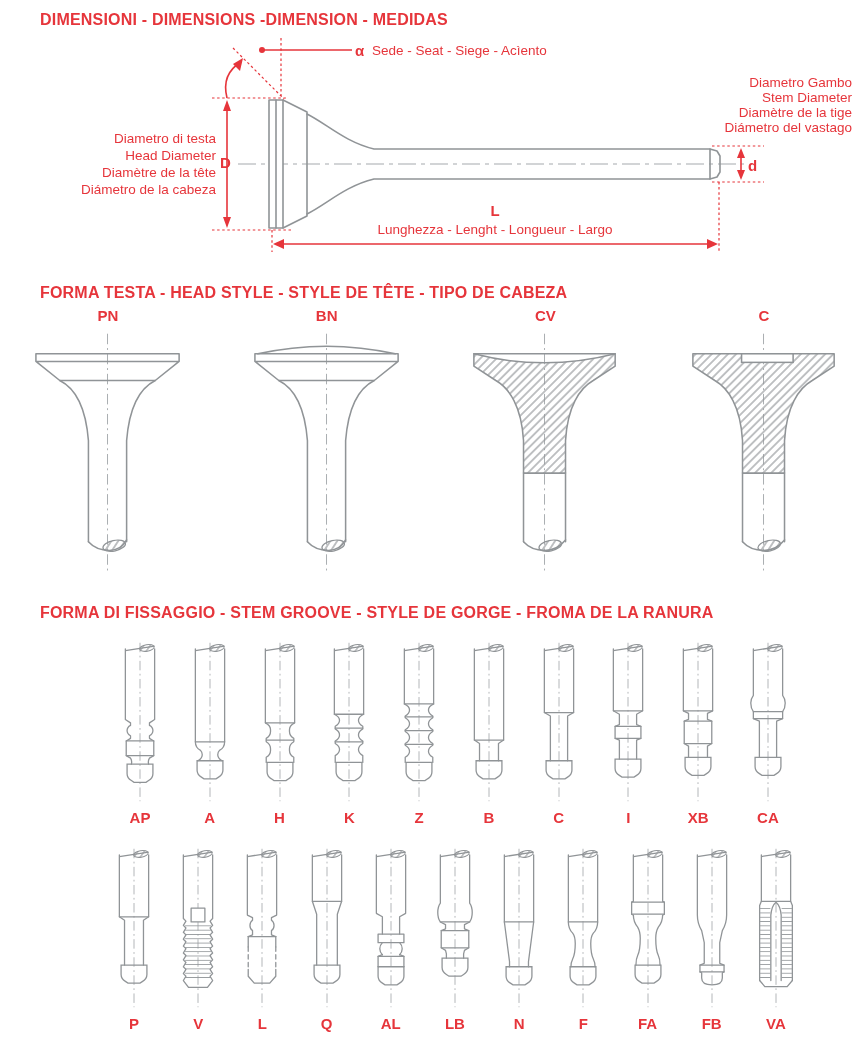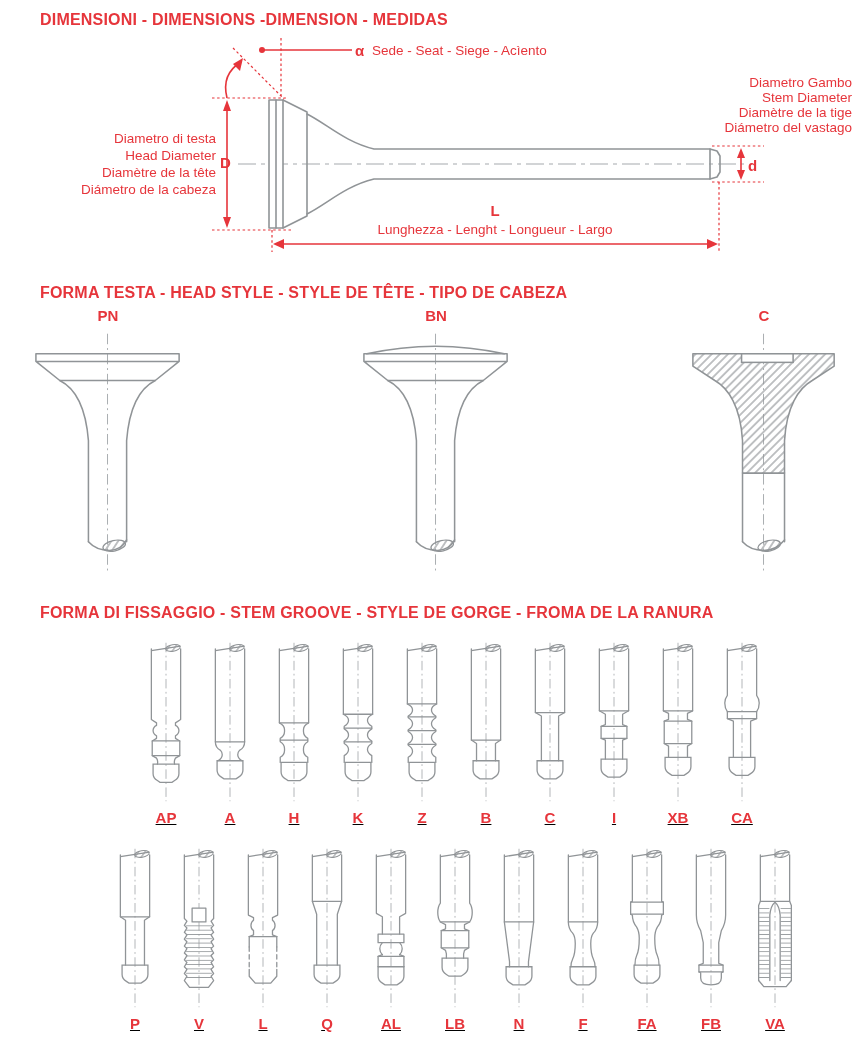--- a/index.html
+++ b/index.html
@@ -17,21 +17,21 @@
   .rfill{fill:#E6353B;stroke:none;}
   .rtxt{fill:#E6353B;font-size:13.5px;}
   .rsym{fill:#E6353B;font-size:15px;font-weight:bold;}
   .hatchfill{fill:url(#hatch);stroke:#909497;stroke-width:1.6;stroke-linejoin:round;}
   .sgl{stroke:#909497;stroke-width:1.5;fill:none;stroke-linejoin:round;stroke-linecap:round;}
   .sglf{stroke:#909497;stroke-width:1.5;fill:#fff;stroke-linejoin:round;}
   .dash{stroke-dasharray:5 4;}
   .hs-row{position:absolute;left:26px;top:306px;width:820px;display:flex;justify-content:space-between;}
   .hs-cell{width:164px;text-align:center;}
   .fig-label{color:#E6353B;font-weight:bold;font-size:15px;text-align:center;height:22px;line-height:20px;}
-  .sg-row{position:absolute;display:flex;justify-content:center;text-decoration:underline;}
+  .sg-row{position:absolute;display:flex;justify-content:space-between;}
   #sg-row1{left:108px;top:636px;width:692px;}
   #sg-row2{left:102px;top:842px;width:706px;}
   .sg-cell{width:64px;display:flex;flex-direction:column;align-items:center;}
   .defs-holder{position:absolute;width:0;height:0;overflow:hidden;}
 </style>
 </head>
 <body>
 
 <div class="page">
 
@@ -128,20 +128,31 @@
         <svg width="164" height="253" viewBox="0 0 165 265">
           <line class="scl" x1="82" y1="6" x2="82" y2="258"></line>
           <path class="gl" d="M10,27 Q82,11 154,27"></path>
           <path class="gl" d="M7,27 L157,27 M7,35 L157,35 M7,27 L7,35 M157,27 L157,35 M7,35 L32,55 M157,35 L132,55 M32,55 L132,55"></path>
           <path class="gl" d="M32,55 C46,62 59,80 62,118 L62,224 M132,55 C118,62 105,80 102,118 L102,224"></path>
           <path class="gl" d="M62,224 Q70,233 84,233 Q96,233 102,222"></path>
           <ellipse cx="89" cy="228" rx="12" ry="5.5" transform="rotate(-12 89 228)" fill="url(#hatch)" stroke="#909497" stroke-width="1.3"></ellipse>
         </svg>
       </div>
 
+      <div class="hs-cell">
+        <div class="fig-label">CV</div>
+        <svg width="164" height="253" viewBox="0 0 165 265">
+          <line class="scl" x1="82" y1="6" x2="82" y2="258"></line>
+          <path class="hatchfill" d="M8,27 L8,40 L31,55 C45,63 58,82 60,118 L60,152 L104,152 L104,118 C106,82 119,63 133,55 L156,40 L156,27 Q82,46 8,27 Z"></path>
+          <line class="gl" x1="8" y1="27" x2="156" y2="27"></line>
+          <path class="gl" d="M60,152 L60,224 M104,152 L104,224"></path>
+          <path class="gl" d="M60,224 Q68,233 82,233 Q95,233 104,222"></path>
+          <ellipse cx="88" cy="228" rx="12" ry="5.5" transform="rotate(-12 88 228)" fill="url(#hatch)" stroke="#909497" stroke-width="1.3"></ellipse>
+        </svg>
+      </div>
 
       <div class="hs-cell">
         <div class="fig-label">C</div>
         <svg width="164" height="253" viewBox="0 0 165 265">
           <line class="scl" x1="82" y1="6" x2="82" y2="258"></line>
           <path class="hatchfill" d="M8,27 L8,40 L31,55 C45,63 58,82 60,118 L60,152 L104,152 L104,118 C106,82 119,63 133,55 L156,40 L156,27 Z"></path>
           <rect x="59" y="27" width="54" height="9" fill="#fff" stroke="#909497" stroke-width="1.6"></rect>
           <path class="gl" d="M60,152 L60,224 M104,152 L104,224"></path>
           <path class="gl" d="M60,224 Q68,233 82,233 Q95,233 104,222"></path>
           <ellipse cx="88" cy="228" rx="12" ry="5.5" transform="rotate(-12 88 228)" fill="url(#hatch)" stroke="#909497" stroke-width="1.3"></ellipse>

